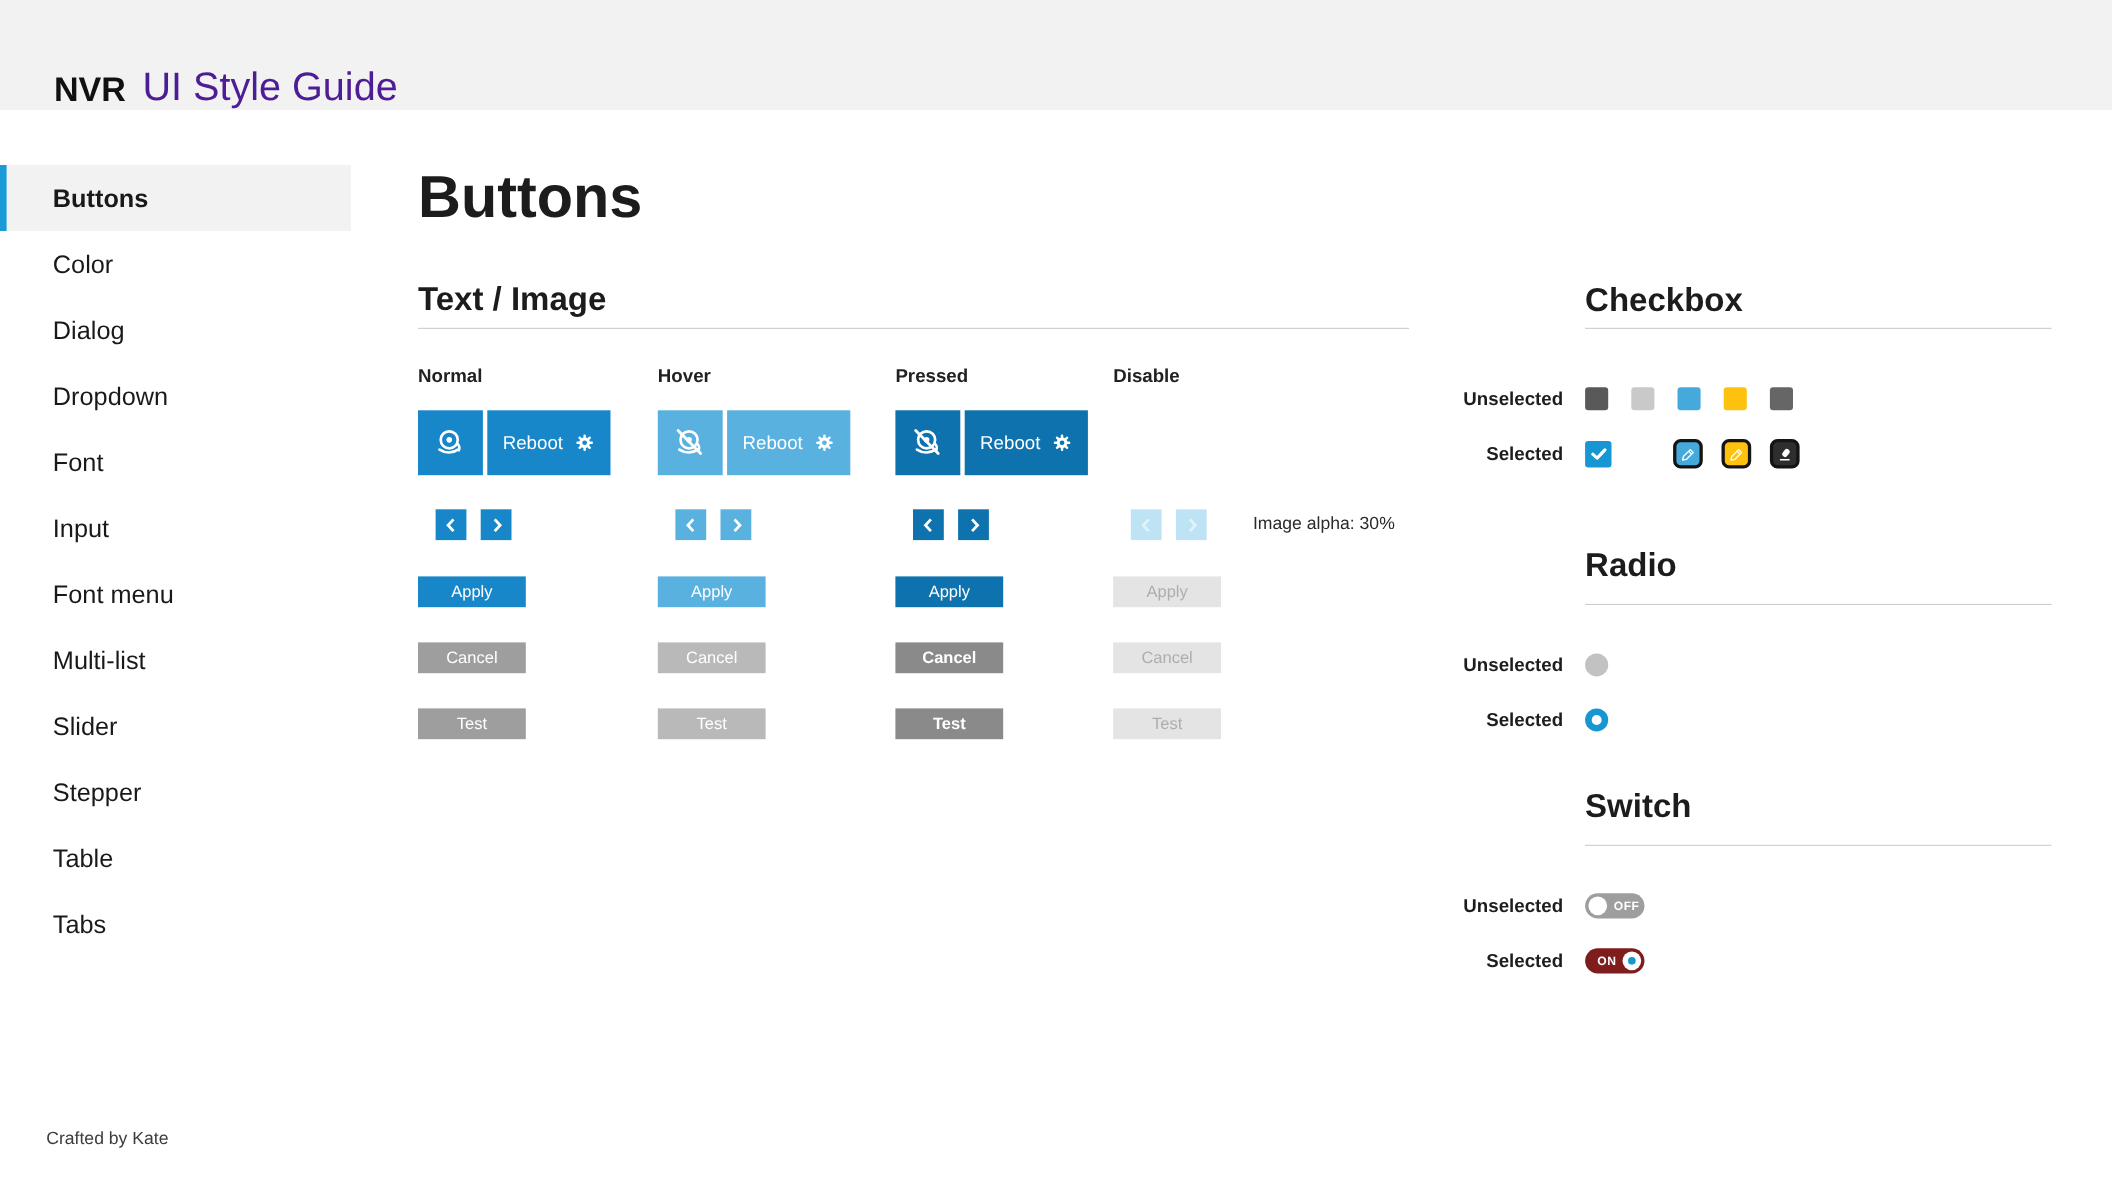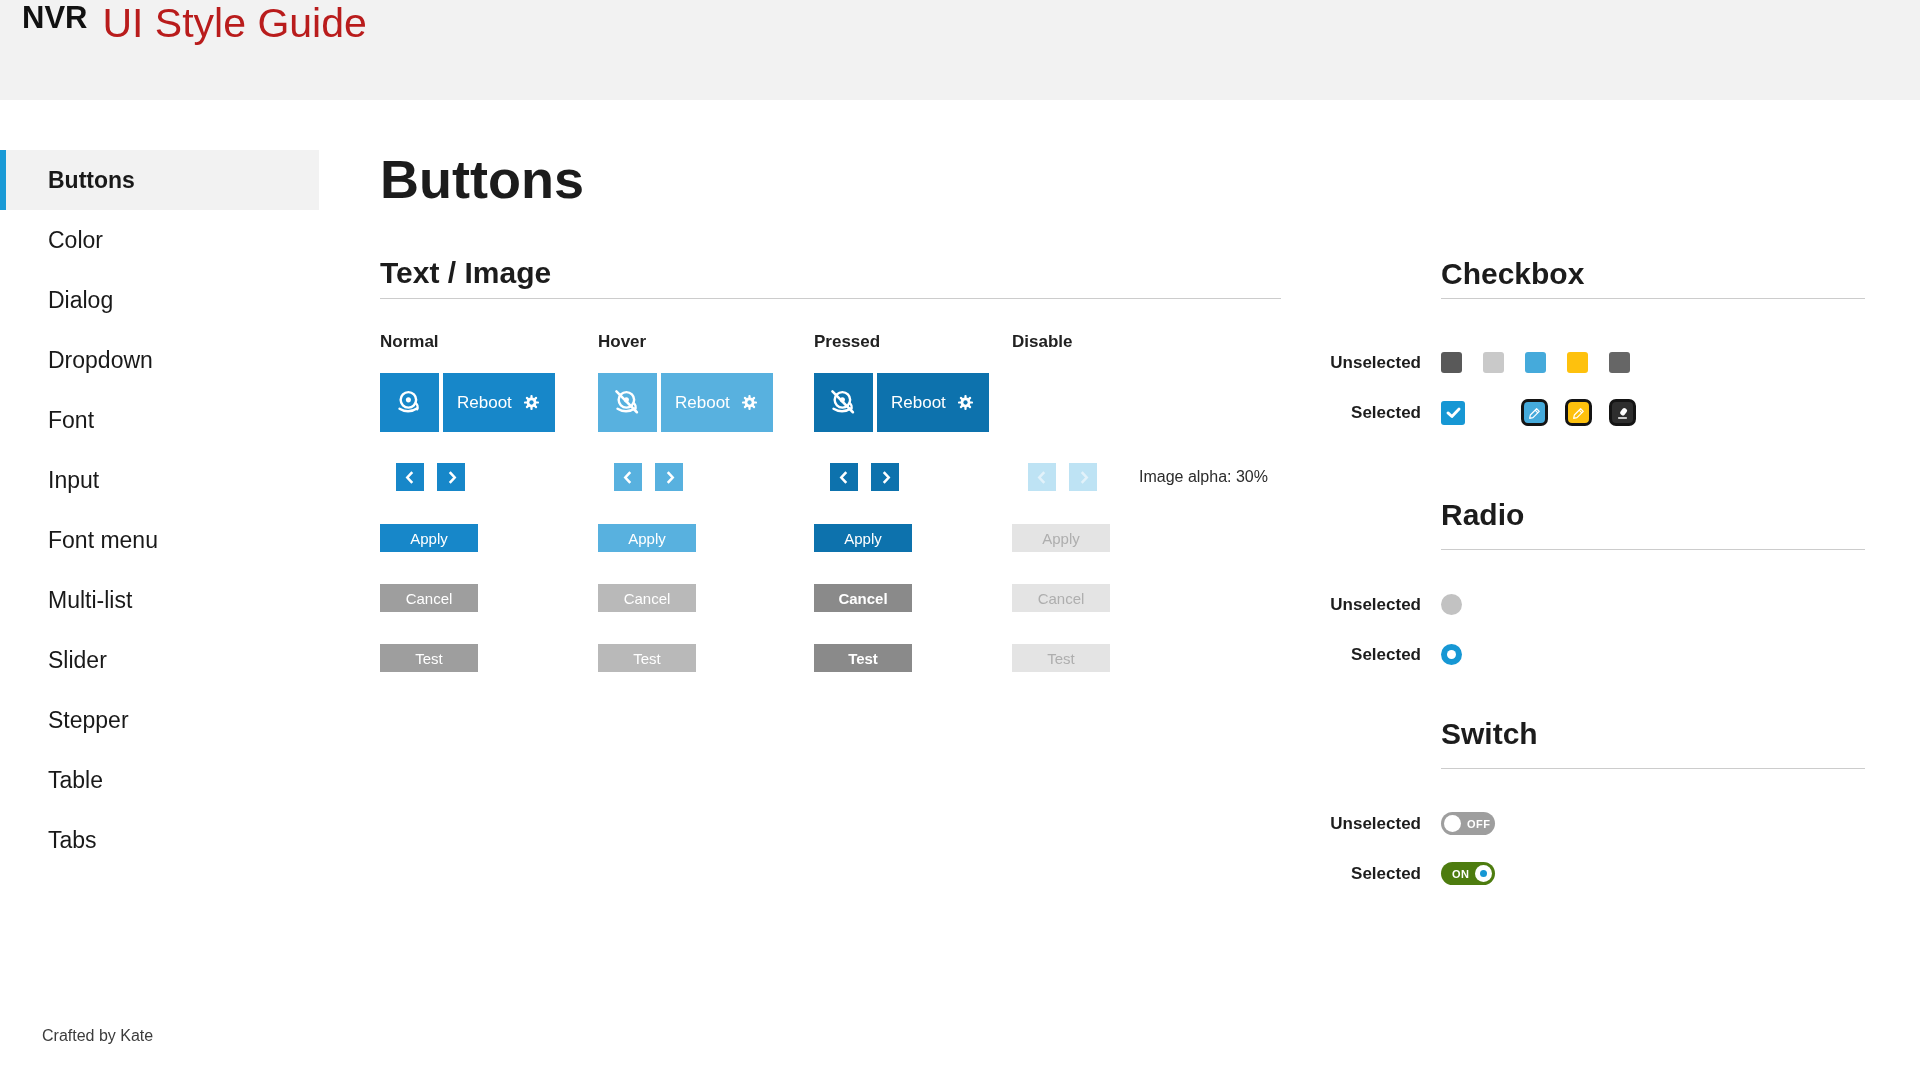--- a/index.html
+++ b/index.html
@@ -8,24 +8,24 @@
     font-family: "Liberation Sans", sans-serif;
     background:#ffffff;
     color:#1d1d1d;
     position:relative;
     overflow:hidden;
   }
 
   
   .header {
     position:absolute; top:0; left:0; width:1920px; height:100px;
-    background:#f2f2f2; display:flex; align-items:flex-start; padding-left:22px;
+    background:#f2f2f2; display:flex; align-items:flex-end; padding-left:49px;
   }
   .brand { font-size:31px; font-weight:700; color:#111; }
-  .apptitle { font-size:41px; font-weight:400; color:#b91c1c; margin-left:15px; }
+  .apptitle { font-size:36px; font-weight:400; color:#4c1d95; margin-left:15px; }
 
   
   .sidebar { position:absolute; top:150px; left:0; width:319px; }
   .side-item {
     height:60px; display:flex; align-items:center; padding-left:42px;
     font-size:23px; color:#191919; cursor:pointer; border-left:6px solid transparent;
   }
   .side-item.selected { background:#f2f2f2; border-left-color:#1a9ad6; font-weight:700; }
 
   
@@ -378,21 +378,21 @@
   <div class="rrow" style="top:572px;">
     <div class="rlabel">Unselected</div>
     <div class="switch off" style="background-color: rgb(158, 158, 158);">
       <div class="knob"></div>
       <span class="sw-label">OFF</span>
     </div>
   </div>
 
   <div class="rrow" style="top:622px;">
     <div class="rlabel">Selected</div>
-    <div class="switch on" style="background-color: #4d7c0f;">
+    <div class="switch on" style="background-color: #7f1d1d;">
       <span class="sw-label">ON</span>
       <div class="knob">
           <div class="knob-dot"></div>
         </div>
     </div>
   </div>
 </section>
 
 <div class="footer">Crafted by Kate</div>
 

